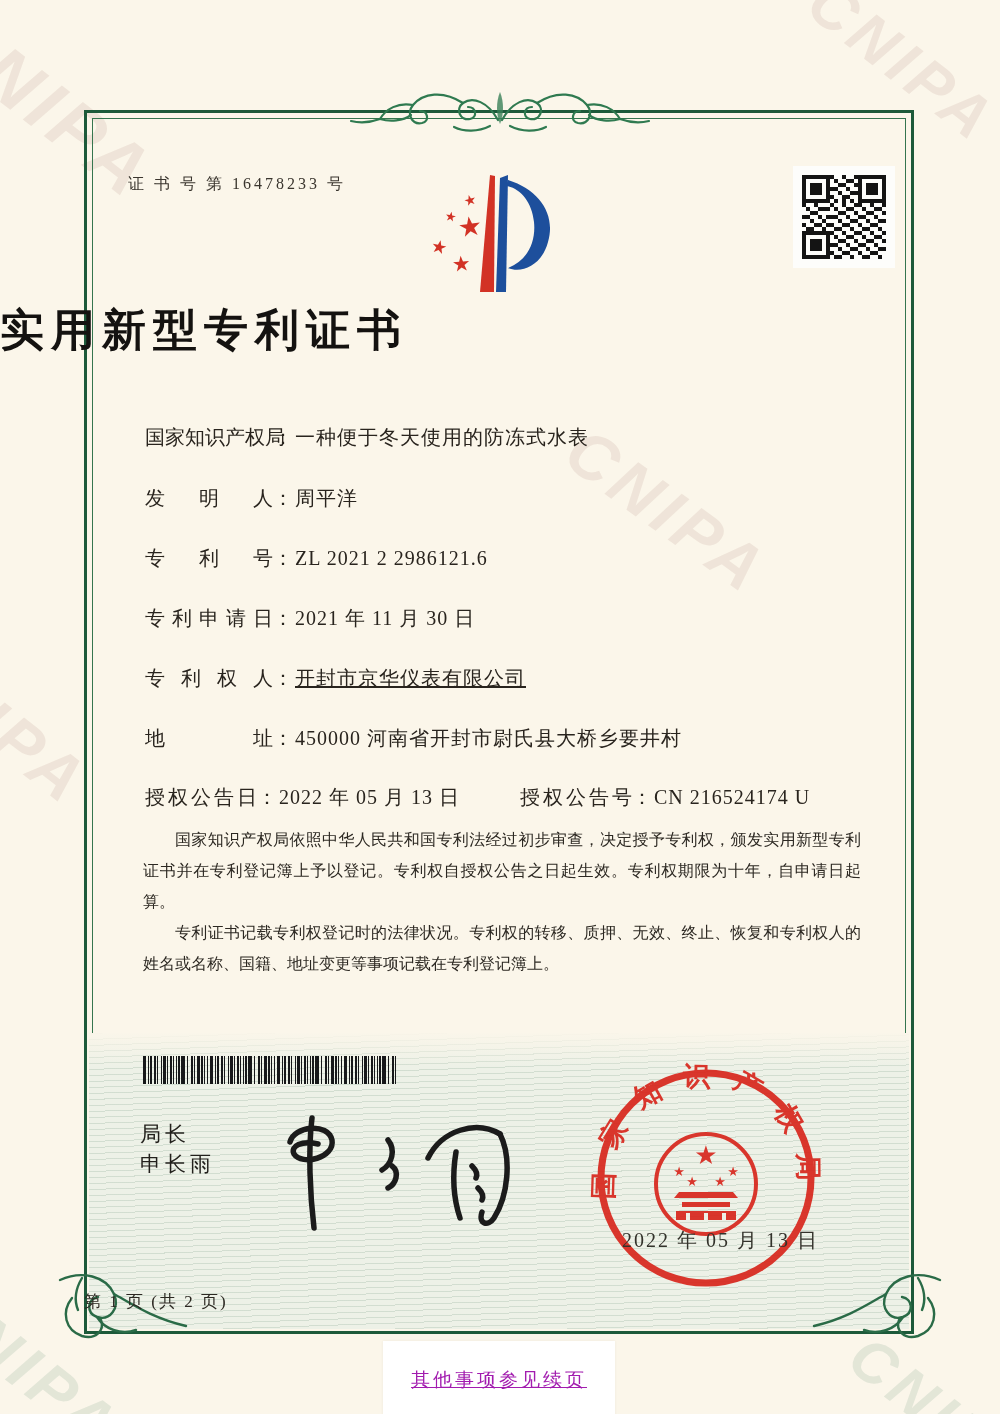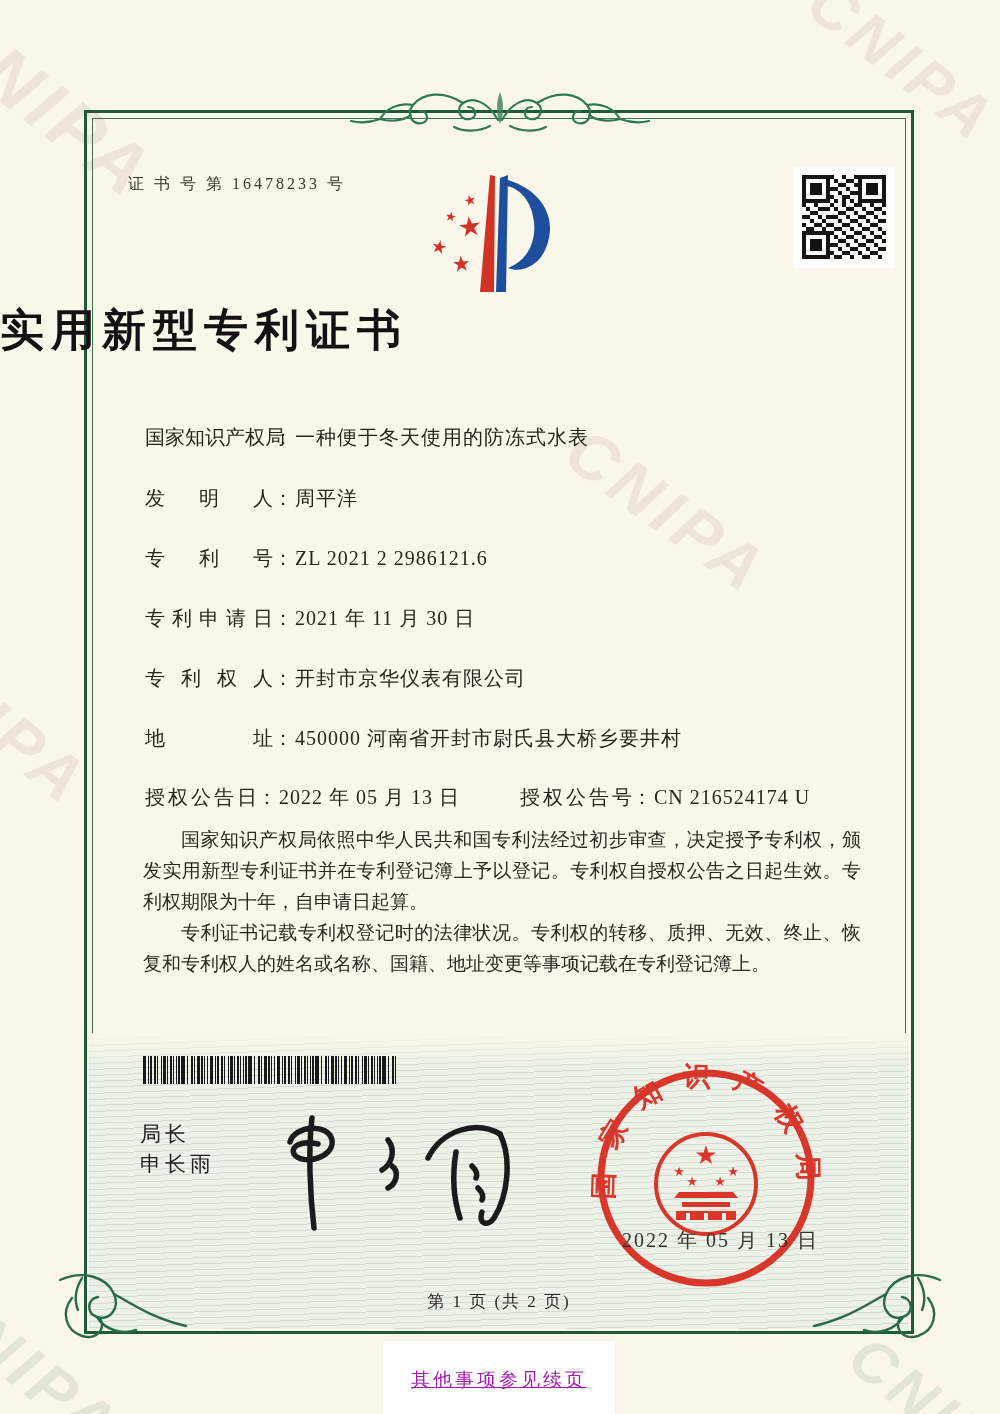--- a/index.html
+++ b/index.html
@@ -85,37 +85,37 @@
   .fvalue { letter-spacing: 1px; margin-top: 39px; }
   .glabel {
     display: inline-block; width: 112px;
     text-align: justify; text-align-last: justify;
     vertical-align: top;
   }
 
   
   .body-text {
     position: absolute; left: 143px; top: 824px; width: 718px;
-    font-size: 19px; line-height: 31px;
+    font-size: 16px; line-height: 31px;
     text-align: justify; color: #2c2822; z-index: 4;
   }
   .body-text p { text-indent: 2em; }
 
   
   .barcode { left: 143px; top: 1056px; z-index: 4; }
   .director { left: 140px; font-size: 21px; letter-spacing: 4px; color: #22201c;
     font-family: "Liberation Sans", "DejaVu Sans", sans-serif; z-index: 4; }
   .signature { left: 250px; top: 1100px; z-index: 5; }
   .seal { left: 586px; top: 1058px; z-index: 4; opacity: 0.93; }
   .seal-date {
     left: 622px; top: 1227px; z-index: 6;
     font-size: 20px; letter-spacing: 2px; color: #33322b;
   }
   .page-info {
-    left: 84px; width: 830px; top: 1290px; text-align: center;
+    left: 84px; width: 830px; top: 1290px; 
     font-size: 17px; letter-spacing: 2px; color: #2c2822; z-index: 4;
   }
   .footer-wrap { left: 84px; width: 830px; top: 1341px; text-align: center; z-index: 4; }
   .footer-note {
     display: inline-block; background: #ffffff;
     padding: 26px 28px; font-size: 19px; letter-spacing: 3px; color: #a21caf;
     box-shadow: 0 0 3px rgba(0,0,0,0.06);
     text-decoration: underline;
   }
 </style>
@@ -419,21 +419,21 @@
 </div>
 <div class="field-row" style="top:485px;">
   <span class="flabel">发明人</span><span class="colon">：</span><span class="fvalue">周平洋</span>
 </div>
 <div class="field-row" style="top:545px;">
   <span class="flabel">专利号</span><span class="colon">：</span><span class="fvalue">ZL 2021 2 2986121.6</span>
 </div>
 <div class="field-row" style="top:605px;">
   <span class="flabel">专利申请日</span><span class="colon">：</span><span class="fvalue">2021 年 11 月 30 日</span>
 </div>
-<div class="field-row" style="top:665px;">
+<div class="field-row" style="top:665px;text-decoration:underline;">
   <span class="flabel">专利权人</span><span class="colon">：</span><span class="fvalue">开封市京华仪表有限公司</span>
 </div>
 <div class="field-row" style="top:725px;">
   <span class="flabel">地址</span><span class="colon">：</span><span class="fvalue">450000 河南省开封市尉氏县大桥乡要井村</span>
 </div>
 
 <div class="field-row" style="top:784px;">
   <span class="glabel">授权公告日</span><span class="colon">：</span><span class="fvalue">2022 年 05 月 13 日</span>
 </div>
 <div class="field-row" style="top:784px; left:520px;">

